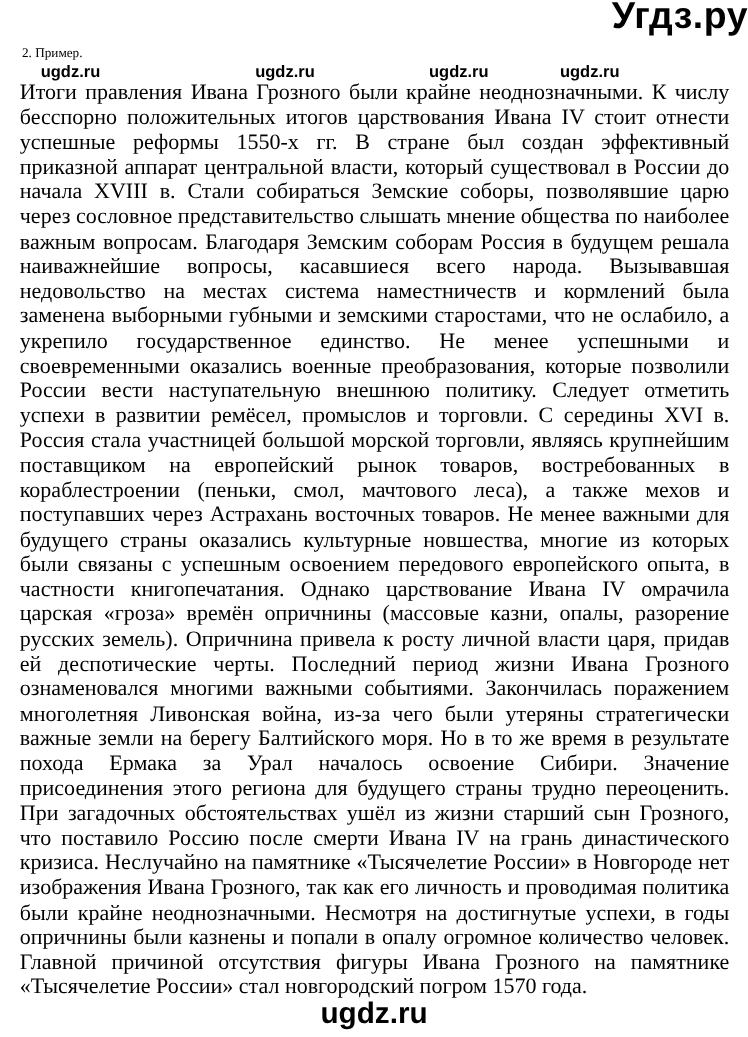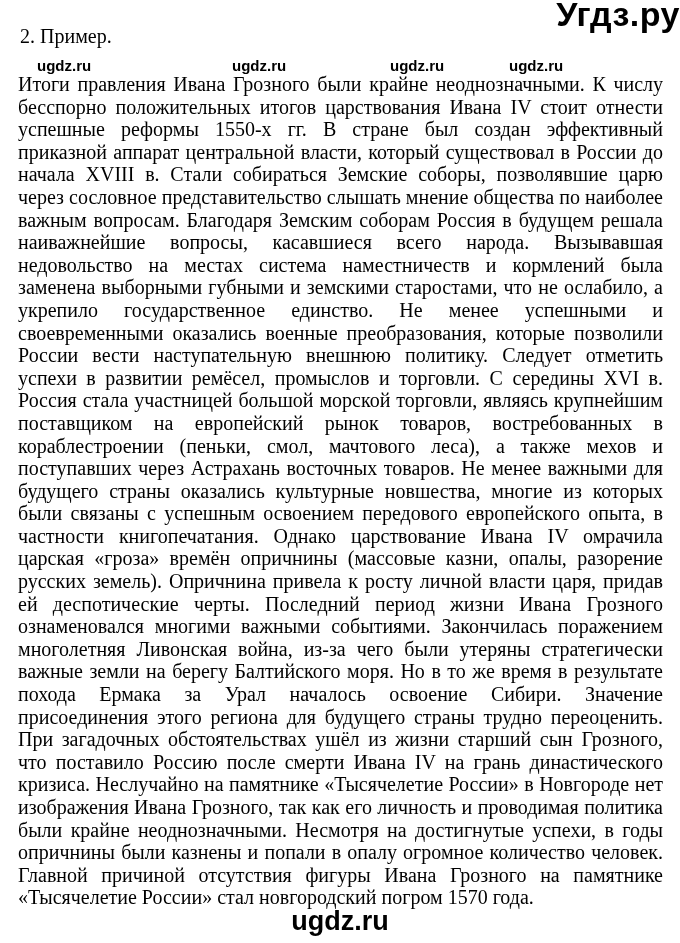--- a/index.html
+++ b/index.html
@@ -22,24 +22,24 @@
     width: 100%;
     text-align: right;
     font-family: "Liberation Sans", sans-serif;
     font-weight: 700;
     font-size: 34px;
     line-height: 28px;
     letter-spacing: 0.5px;
   }
   .section-label {
     position: absolute;
-    top: 24px;
+    top: 36px;
     left: 20px;
     font-family: "Liberation Serif", "DejaVu Serif", serif;
-    font-size: 20px;
+    font-size: 12px;
     line-height: 24px;
     text-align: center;
   }
   .watermark-row {
     position: absolute;
     top: 58px;
     left: 0;
     width: 100%;
     height: 16px;
   }

